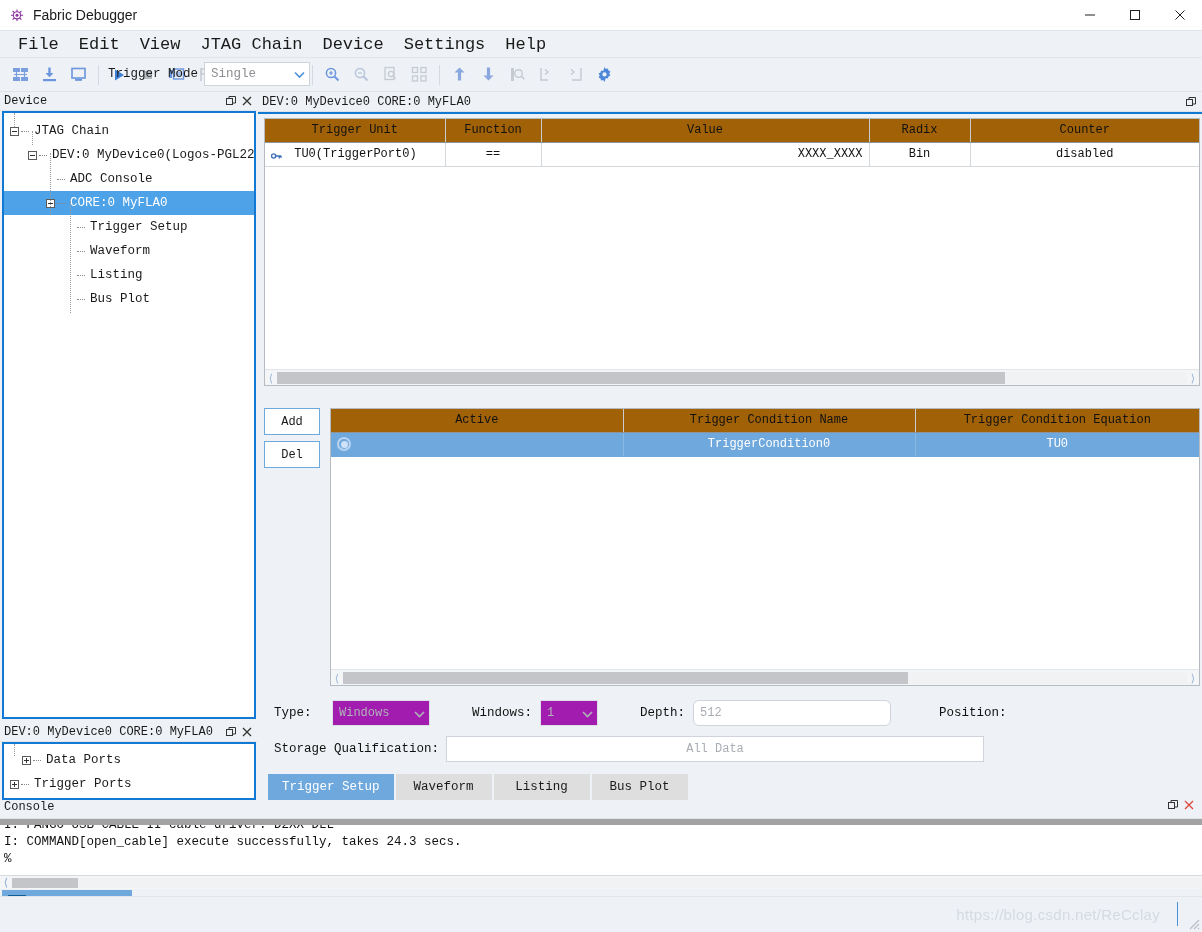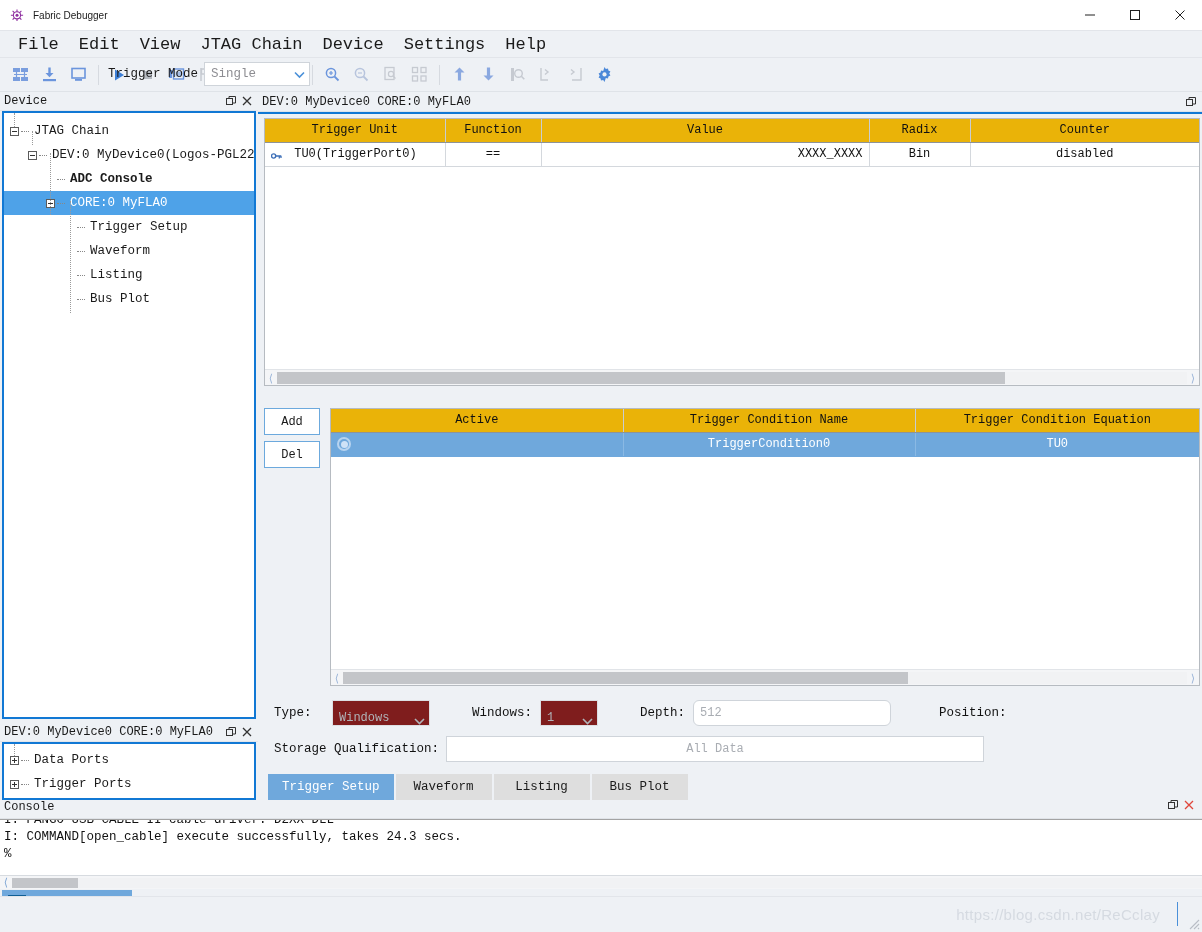--- a/index.html
+++ b/index.html
@@ -20,21 +20,21 @@
     display:flex; align-items:center;
     border-bottom:1px solid #e2e5ea;
     position:relative;
   }
   .app-icon {
     width:16px; height:16px; margin-left:9px; margin-right:8px;
     position:relative; flex:0 0 auto;
   }
   .app-title {
     font-family:"Liberation Sans", sans-serif;
-    font-size:10px; color:#1b1b1b;
+    font-size:14px; color:#1b1b1b;
   }
   .win-controls { margin-left:auto; display:flex; height:31px; }
   .win-btn {
     width:45px; height:31px; display:flex; align-items:center; justify-content:center;
     font-family:"Liberation Sans", sans-serif; font-size:13px; color:#202020;
   }
 
   
   .menubar {
     height:27px; background:#eef1f5;
@@ -145,21 +145,21 @@
     padding:4px 2px 0 6px;
   }
 
   
   .tbl-wrap {
     background:#fff; border:1px solid #b6bbc1;
     display:flex; flex-direction:column; min-height:0;
   }
   .tbl { width:100%; border-collapse:collapse; table-layout:fixed; }
   .tbl th {
-    background:#eab308; border-right:1px solid #c8cdd3;
+    background:#a16207; border-right:1px solid #c8cdd3;
     border-bottom:1px solid #8d9399;
     font-weight:normal; font-size:12px; height:23px;
     color:#111; padding:0 4px;
   }
   .tbl th:last-child { border-right:none;text-align:center; }
   .tbl td {
     border-right:1px solid #d4d8dd; border-bottom:1px solid #d4d8dd;
     height:24px; font-size:12px; padding:0 6px; color:#111;
   }
   .tbl td:last-child { border-right:none; }
@@ -199,21 +199,21 @@
   }
 
   
   .form-area { padding:12px 6px 0 10px; flex:0 0 auto; }
   .form-row { display:flex; align-items:center; height:30px; }
   .fl { font-size:12.5px; color:#111; white-space:nowrap; }
   .fi {
     background:#fff; border:1px solid #cfd4da; height:26px;
     display:flex; align-items:center; padding:0 6px; font-size:12px;
   }
-  .fi.disabled { background:#7f1d1d; border-color:#dcdfe3; color:#b0b4b9;align-items:flex-end; }
+  .fi.disabled { background:#a21caf; border-color:#dcdfe3; color:#b0b4b9; }
   .fi .chev { width:9px; height:9px; margin-left:auto; }
 
   
   .tabstrip {
     height:28px; display:flex; align-items:flex-end;
     padding-left:4px; background:#eef1f5; flex:0 0 auto;
     margin-top:8px;
   }
   .tab {
     height:26px; min-width:96px; padding:0 14px;
@@ -226,21 +226,21 @@
   
   .console-dock {
     position:absolute; left:0; right:0; bottom:0; height:132px;
     background:#eef1f5;
   }
   .console-head {
     height:19px; display:flex; align-items:flex-start; padding:0 4px;
     font-size:12px; border-bottom:1px solid #dfe3e8;
   }
   .console-body {
-    height:57px; background:#fff; border-top:1px solid #a3a3a3;
+    height:57px; background:#fff; border-top:6px solid #a3a3a3;
     border-bottom:1px solid #d7dbe0;
     padding:0 4px; overflow:hidden; position:relative;
   }
   .cline { font-size:12.5px; line-height:17px; color:#111; white-space:pre; }
   .cline.clip { margin-top:-8px; }
   .console-scroll {
     height:13px; background:#f4f5f7; display:flex; align-items:center;
   }
   .console-scroll .arr {
     width:12px; text-align:center; color:#7fa6d4; font-size:11px;
@@ -499,21 +499,21 @@
           <span class="dash"></span>
           <span class="lbl">JTAG Chain</span>
         </div>
 
         <div class="tnode" style="padding-left:24px;">
           <span class="tbox"></span>
           <span class="dash"></span>
           <span class="lbl">DEV:0 MyDevice0(Logos-PGL22G)</span>
         </div>
 
-        <div class="tnode" style="padding-left:42px;font-weight:bold;">
+        <div class="tnode" style="padding-left:42px;">
           <span class="stub"></span>
           <span class="dash"></span>
           <span class="lbl">ADC Console</span>
         </div>
         <div class="tnode sel" style="padding-left:42px;">
           <span class="tbox"></span>
           <span class="dash"></span>
           <span class="lbl">CORE:0 MyFLA0</span>
         </div>
 
@@ -557,21 +557,21 @@
         <span class="ph-ic">
           <svg width="10" height="10" viewBox="0 0 10 10">
               <path d="M1 1l8 8M9 1L1 9" stroke="#333" stroke-width="1.3"></path>
             </svg>
         </span>
       </span>
     </div>
 
     <div class="tree-panel" style="height:58px;">
       <div class="tree" style="padding-top:4px;">
-        <div class="tnode" style="padding-left:6px; height:24px;">
+        <div class="tnode" style="padding-left:18px; height:24px;">
           <span class="tbox plus"></span>
           <span class="dash"></span>
           <span class="lbl">Data Ports</span>
         </div>
         <div class="tnode" style="padding-left:6px; height:24px;">
           <span class="tbox plus"></span>
           <span class="dash"></span>
           <span class="lbl">Trigger Ports</span>
         </div>
       </div>

